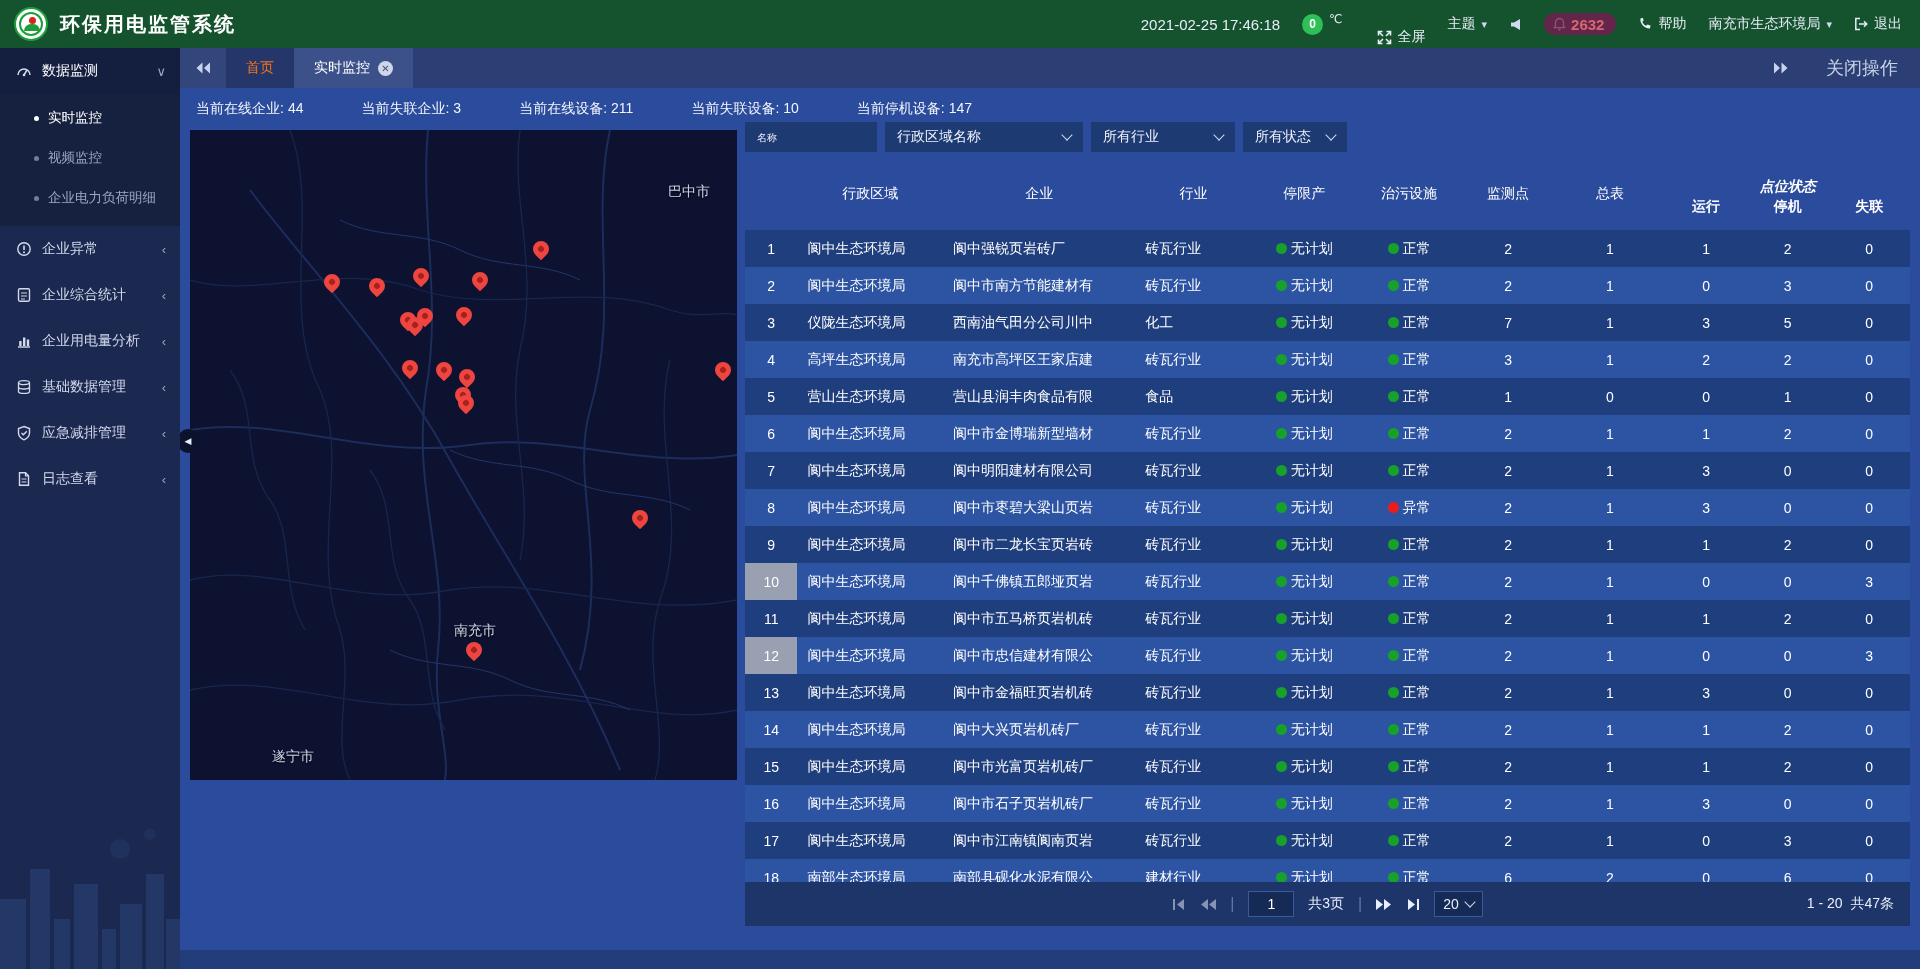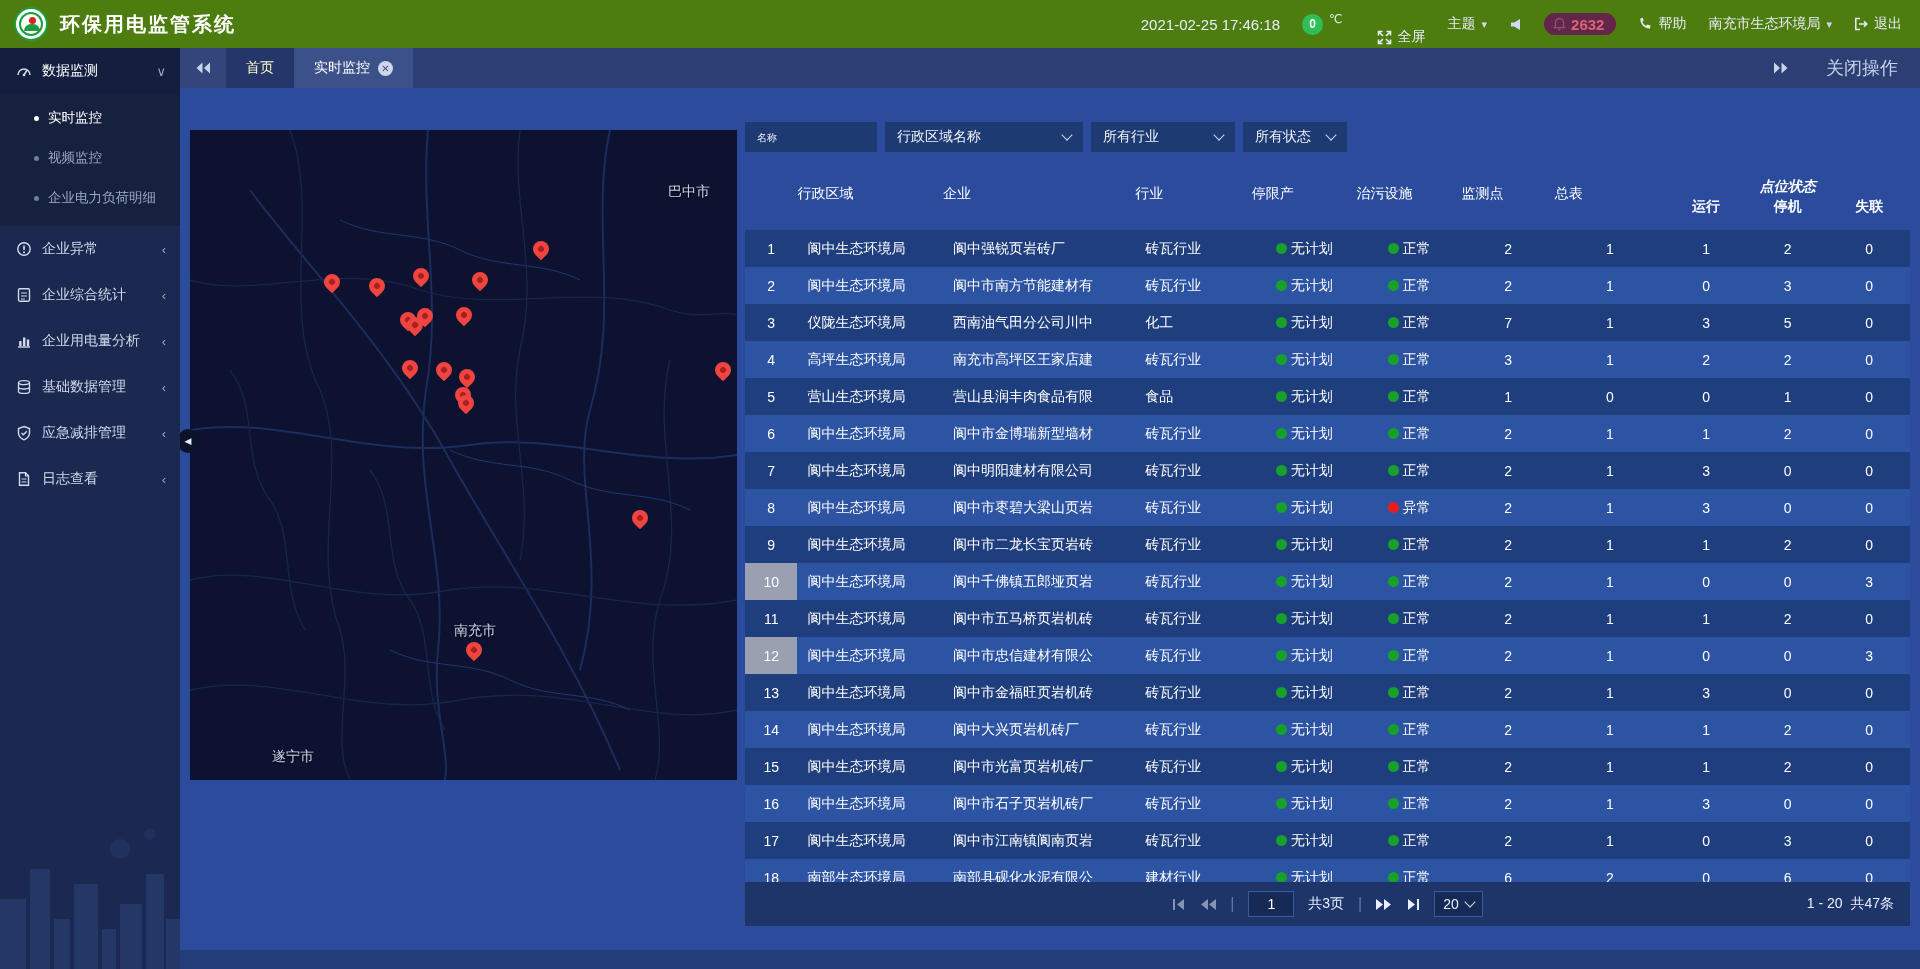--- a/index.html
+++ b/index.html
@@ -1,21 +1,21 @@
 <!DOCTYPE html>
 <html><head>
 <meta charset="utf-8">
 <style>
   * { margin:0; padding:0; box-sizing:border-box; }
   html,body { width:1920px; height:969px; overflow:hidden; }
   body { font-family:"Liberation Sans","DejaVu Sans",sans-serif; color:#fff; background:#16214d; }
   .app { position:relative; width:1920px; height:969px; overflow:hidden; }
 
   
-  .topbar { position:absolute; left:0; top:0; width:1920px; height:48px; background:#4d7c0f;
+  .topbar { position:absolute; left:0; top:0; width:1920px; height:48px; background:#14532d;
             display:flex; align-items:center; padding:0 18px 0 14px; z-index:30; }
   .logo { width:34px; height:34px; border-radius:50%; background:#fff; position:relative; flex:0 0 auto;
           border:2px solid #1d9e3c; display:flex; align-items:center; justify-content:center; }
   .logo .ring { width:24px; height:24px; border:2px solid #1d9e3c; border-radius:50%; position:relative; }
   .logo .sun { position:absolute; width:7px; height:7px; background:#d8241f; border-radius:50%; left:8px; top:3px; }
   .logo .hill { position:absolute; left:3px; bottom:3px; width:16px; height:7px; background:#1d9e3c; border-radius:8px 8px 0 0; }
   .app-title { font-size:20px; font-weight:bold; letter-spacing:2px; margin-left:12px; }
   .topbar .grow { flex:1; }
   .topbar .item { display:flex; align-items:center; gap:6px; margin-left:22px; font-size:14px; color:#e8edf8; cursor:default; }
   .datetime { font-size:15px; color:#e8edf8; }
@@ -40,21 +40,21 @@
                        color:#9aa6c6; cursor:pointer; }
   .submenu .sub-item.active { color:#fff; }
   .bullet { width:5px; height:5px; border-radius:50%; background:#6f7da0; }
   .sub-item.active .bullet { background:#fff; }
   .skyline { position:absolute; left:0; bottom:0; width:180px; height:190px; opacity:.55; }
 
   
   .tabbar { position:absolute; left:180px; top:48px; width:1740px; height:40px; background:#2c3f74;
             display:flex; align-items:stretch; z-index:10; }
   .tab-scroll { width:46px; display:flex; align-items:center; justify-content:center; background:#33467c; cursor:pointer; }
-  .tab { display:flex; align-items:center; gap:8px; padding:0 20px; font-size:14px; color:#fef9c3;
+  .tab { display:flex; align-items:center; gap:8px; padding:0 20px; font-size:14px; color:#f97316;
          background:#25376a; cursor:pointer; }
   .tab.active { background:#3c5189; color:#fff; }
   .tab-close { width:15px; height:15px; border-radius:50%; background:#cfd6ea; color:#3c5189; font-size:10px; line-height:15px;
                text-align:center; font-weight:bold; }
   .tabbar .grow { flex:1; }
   .close-ops { display:flex; align-items:center; padding:0 22px; font-size:18px; color:#c8d2ea; cursor:pointer; }
   .tab-scroll.right { background:transparent; }
 
   
   .content { position:absolute; left:180px; top:88px; width:1740px; height:881px; background:#2b4c9c; }
@@ -81,21 +81,21 @@
   .f-input { width:132px; cursor:text; }
   .f-select { justify-content:space-between; }
   .f-select.region { width:198px; }
   .f-select.industry { width:144px;gap:26px; }
   .f-select.status { width:104px; }
   .chev { width:8px; height:8px; border-right:1.6px solid #cfd9f2; border-bottom:1.6px solid #cfd9f2;
           transform:rotate(45deg); margin-top:-4px; }
 
   .grid-cols { display:grid; grid-template-columns:4.5% 12.5% 16.5% 10% 9% 9% 8% 9.5% 7% 7% 7%; }
   .thead { margin-top:8px; height:70px; font-size:14px; color:#fff; align-items:center; }
-  .thead .h { text-align:left; grid-row:1 / span 2; }
+  .thead .h { text-align:center; grid-row:1 / span 2; }
   .thead { grid-template-rows:38px 30px; }
   .group-h { grid-column:9 / span 3; grid-row:1; text-align:center; font-style:italic; font-weight:bold; align-self:end; padding-bottom:2px; }
   .sub-h { grid-row:2; text-align:center; align-self:start; font-weight:bold; }
 
   .tbody { height:652px; overflow:hidden; }
   .trow { height:37px; align-items:center; font-size:14px; cursor:default; }
   .trow.odd { background:#1f3e7e; }
   .trow.even { background:#2d54a3; }
   .tc { text-align:center; padding:0 2px; display:flex; align-items:center; justify-content:center; height:100%;
         overflow:hidden; white-space:nowrap; }
@@ -296,20 +296,27 @@
       <svg width="16" height="12" viewBox="0 0 16 12">
         <path d="M8.5 0.5 L14.5 6 L8.5 11.5 Z M1 0.5 L7 6 L1 11.5 Z" fill="#c8d2ea"></path>
       </svg>
     </div>
     <div class="close-ops">
       <span>关闭操作</span>
     </div>
   </div>
 
   <div class="content">
+    <div class="statsbar">
+        <div class="stat"><span>当前在线企业:</span><b>44</b></div>
+        <div class="stat"><span>当前失联企业:</span><b>3</b></div>
+        <div class="stat"><span>当前在线设备:</span><b>211</b></div>
+        <div class="stat"><span>当前失联设备:</span><b>10</b></div>
+        <div class="stat"><span>当前停机设备:</span><b>147</b></div>
+      </div>
 
     <div class="map">
       <svg class="roads" width="547" height="650" viewBox="0 0 547 650">
         <g fill="none" stroke="#1c2d5c" stroke-width="2">
           <path d="M238 0 C230 90 252 170 236 260 C222 360 258 430 248 520 C242 580 260 620 255 650"></path>
           <path d="M0 300 C90 285 180 330 280 315 C370 302 450 340 547 325"></path>
           <path d="M60 60 C120 140 200 220 260 330 C310 420 380 520 430 640"></path>
           <path d="M420 0 C400 90 430 180 400 280 C380 350 420 430 390 540"></path>
         </g>
         <g fill="none" stroke="#18264e" stroke-width="1.3">

